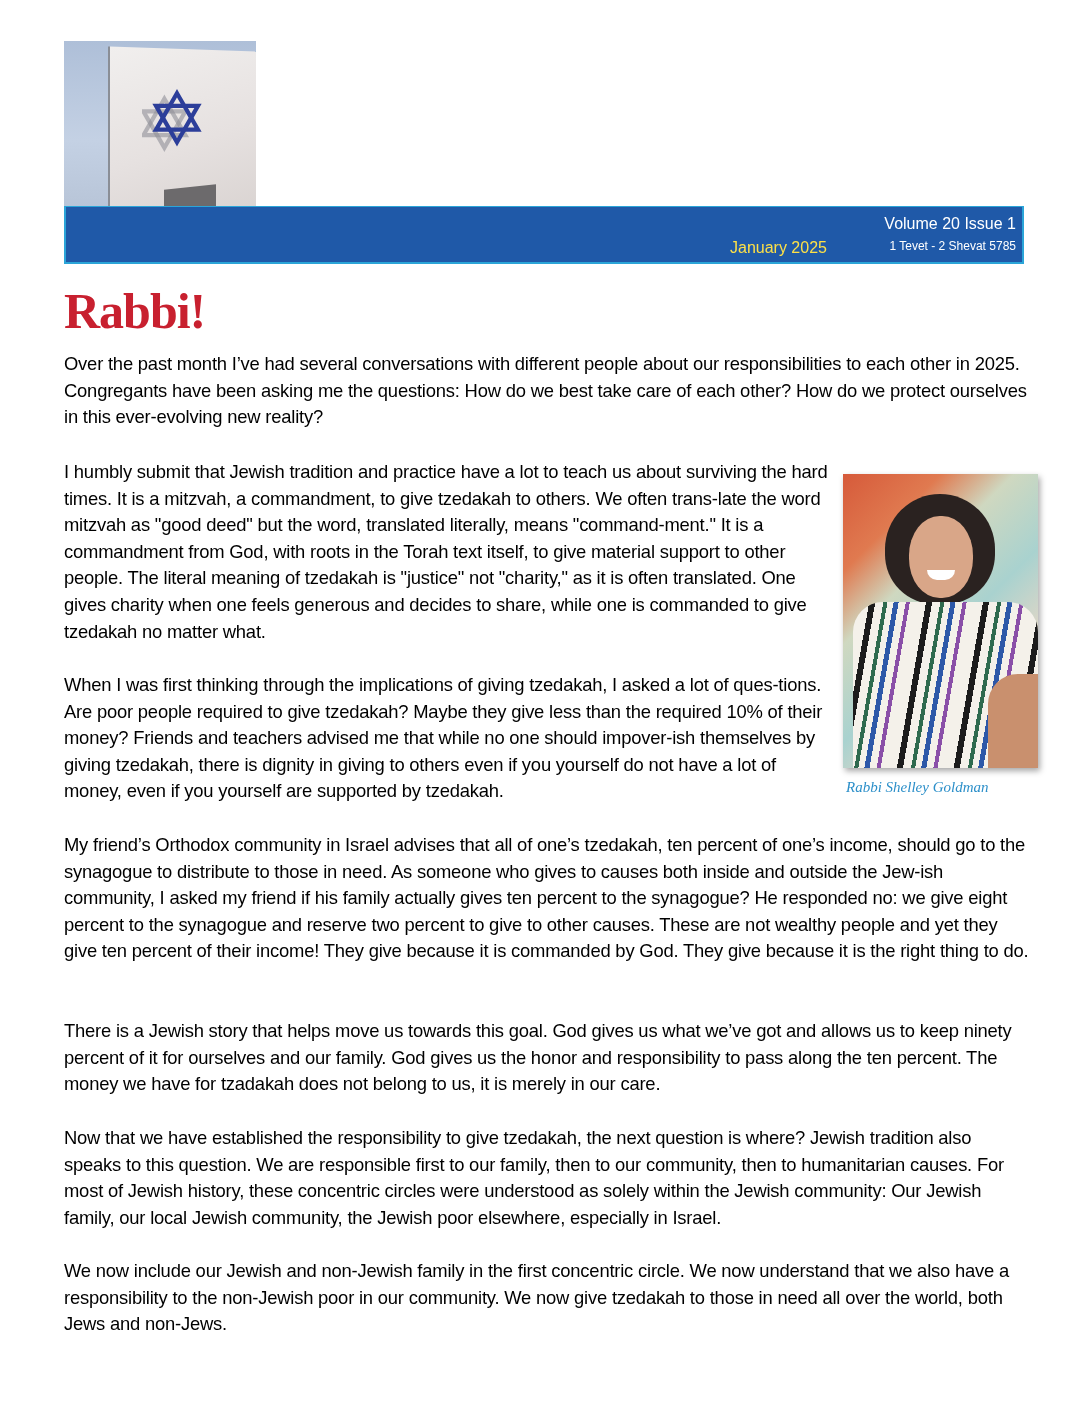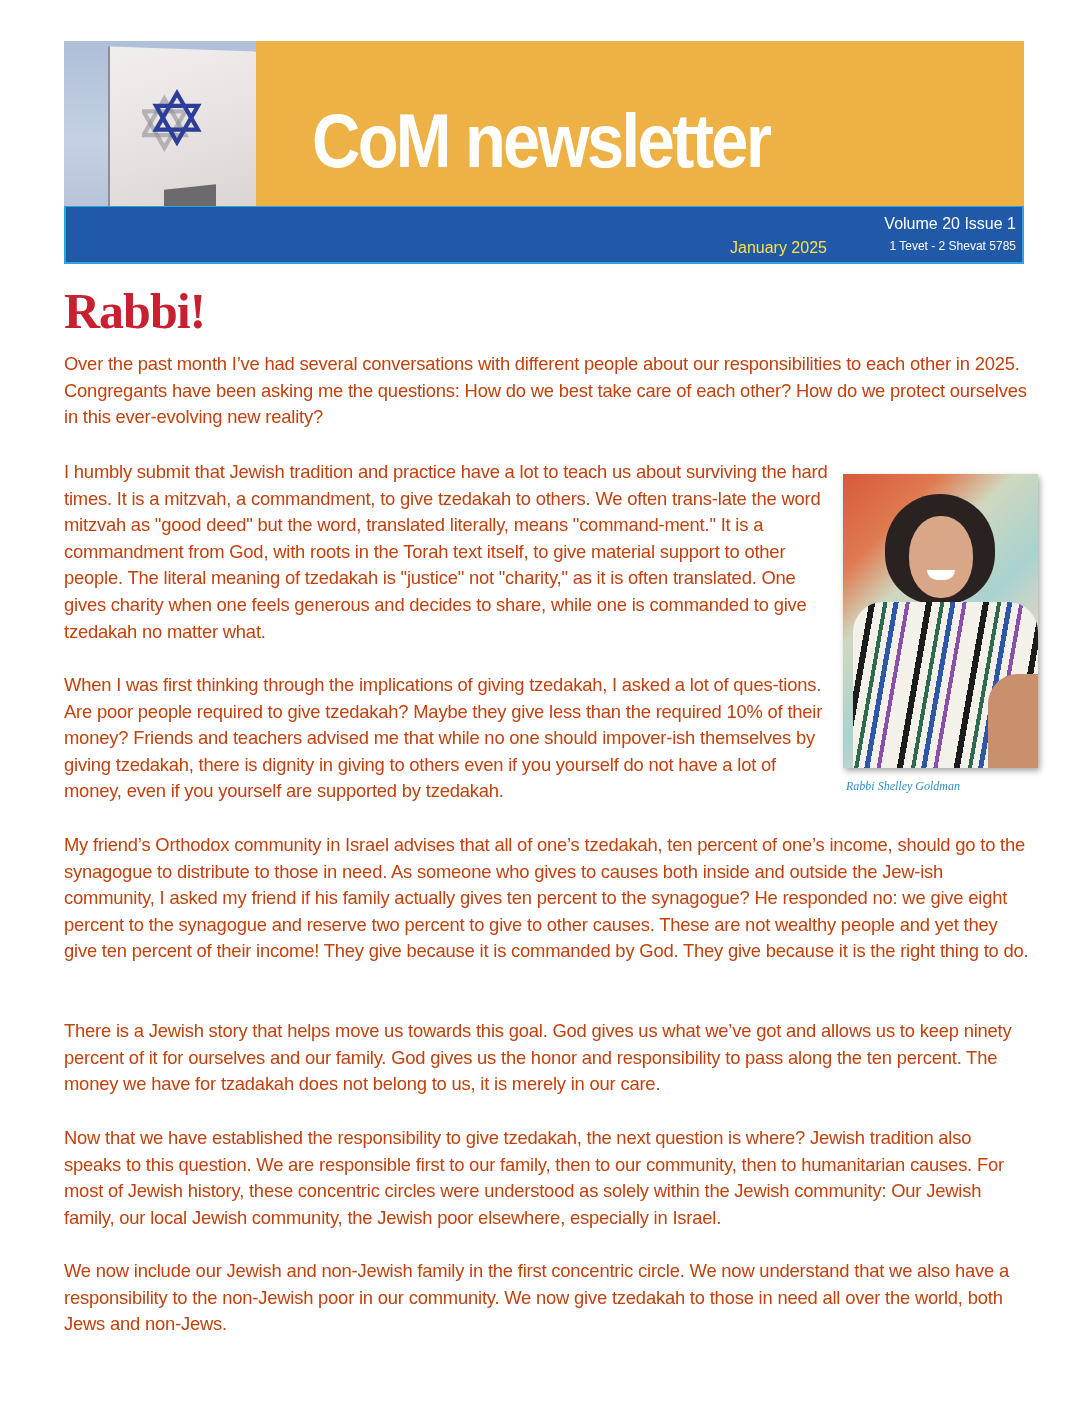--- a/index.html
+++ b/index.html
@@ -24,59 +24,56 @@
   .info-bar .org { position: absolute; left: 5px; top: 28px; font-size: 19px; color: #ffffff; white-space: nowrap; }
   .info-bar .org .dot { display: inline-block; width: 7px; height: 7px; border-radius: 50%; background: #fff; margin: 0 10px 3px 10px; vertical-align: middle; }
   .info-bar .vol { position: absolute; right: 6px; top: 8px; font-size: 16px; color: #fff; white-space: nowrap; }
   .info-bar .date { position: absolute; left: 664px; top: 32px; font-size: 16px; color: #fde047; white-space: nowrap; }
   .info-bar .hebdate { position: absolute; right: 6px; top: 32px; font-size: 12px; color: #fff; white-space: nowrap; }
 
   .article-title { position: absolute; left: 64px; top: 282px; margin: 0;
                    font-family: "Liberation Serif", "DejaVu Serif", serif; font-weight: bold;
                    font-size: 50px; color: #c8202f; letter-spacing: -1px; }
 
-  .body-text { position: absolute; left: 64px; font-size: 18.4px; line-height: 26.6px; color: #c2410c;
+  .body-text { position: absolute; left: 64px; font-size: 18.4px; line-height: 26.6px; color: #000000;
                font-family: "Liberation Sans", sans-serif; letter-spacing: -0.2px; }
   .body-text p { margin: 0; }
   .p1 { top: 351px; width: 965px; }
   .p2 { top: 459px; width: 765px; }
   .p3 { top: 672px; width: 765px; }
   .p4 { top: 832px; width: 965px; }
   .p5 { top: 1018px; width: 965px; }
   .p6 { top: 1125px; width: 965px; }
   .p7 { top: 1258px; width: 965px; }
 
   .portrait { position: absolute; left: 843px; top: 474px; width: 195px; height: 294px;
               box-shadow: 2px 3px 6px rgba(0,0,0,0.35); overflow: hidden;
               background: linear-gradient(135deg, #d65a3a 0%, #e07a50 20%, #cfd8c0 35%, #a9d2cf 55%, #d8d6c8 70%, #d4663c 100%); }
   .portrait .hair { position: absolute; left: 42px; top: 20px; width: 110px; height: 110px; border-radius: 50% 50% 45% 45%; background: #2a2220; }
   .portrait .face { position: absolute; left: 66px; top: 42px; width: 64px; height: 82px; border-radius: 48%; background: #d9a688; }
   .portrait .smile { position: absolute; left: 84px; top: 96px; width: 28px; height: 10px; border-radius: 0 0 14px 14px; background: #ffffff; }
   .portrait .tallit { position: absolute; left: 10px; top: 128px; width: 185px; height: 170px;
               background: repeating-linear-gradient(100deg, #f4f1ea 0 16px, #1c1c1c 16px 22px, #f4f1ea 22px 30px, #2e6a4e 30px 34px, #f4f1ea 34px 40px, #2d58a8 40px 45px, #f4f1ea 45px 52px, #8a4fa8 52px 56px); border-radius: 30px 30px 0 0; }
   .portrait .arm { position: absolute; right: 0; top: 200px; width: 50px; height: 94px; background: #c9906e; border-radius: 30px 0 0 0; }
   .caption { position: absolute; left: 846px; top: 779px; font-family: "Liberation Serif", "DejaVu Serif", serif;
-             font-style: italic; font-size: 12px; color: #2c8fc9; white-space: nowrap; }
+             font-style: italic; font-size: 15px; color: #2c8fc9; white-space: nowrap; }
 </style>
 </head>
 <body>
 
 <div class="header">
   <div class="photo-block">
     <div class="wall"></div>
     <div class="window"></div>
     <svg class="star" viewBox="0 0 100 100">
       <polygon points="38,8 68,60 8,60" fill="none" stroke="#8f8f98" stroke-width="6" opacity="0.6" transform="translate(-6,6)"></polygon>
       <polygon points="38,78 68,26 8,26" fill="none" stroke="#8f8f98" stroke-width="6" opacity="0.6" transform="translate(-6,6)"></polygon>
       <polygon points="50,6 80,58 20,58" fill="none" stroke="#2c3e9a" stroke-width="6"></polygon>
       <polygon points="50,76 80,24 20,24" fill="none" stroke="#2c3e9a" stroke-width="6"></polygon>
     </svg>
-  </div>
-  <div class="title-bar">
-    <h1>CoM newsletter</h1>
   </div>
   <div class="info-bar">
     <div class="vol">Volume 20 Issue 1</div>
     <div class="date">January 2025</div>
     <div class="hebdate">1 Tevet - 2 Shevat 5785</div>
   </div>
 </div>
 
 <h2 class="article-title">Rabbi!</h2>
 

